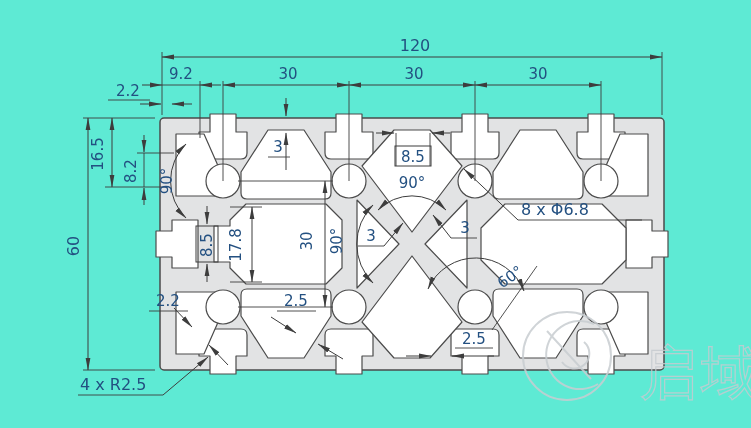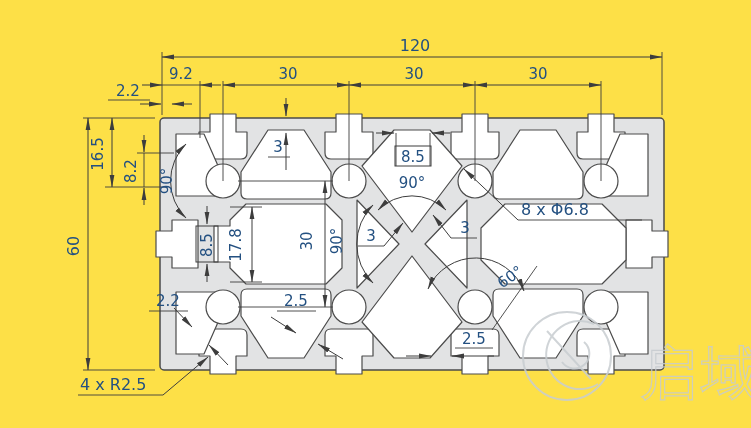--- a/index.html
+++ b/index.html
@@ -1,16 +1,16 @@
 <!DOCTYPE html>
 <html><head>
 <meta charset="utf-8">
 <style>
   html,body{margin:0;padding:0;background:#ffffff;}
-  .stage{position:relative;width:751px;height:428px;background:#fde047;overflow:hidden;
+  .stage{position:relative;width:751px;height:428px;background:#5eead4;overflow:hidden;
          font-family:"DejaVu Sans","Liberation Sans",sans-serif;}
   svg{display:block;}
   .v{fill:#ffffff;stroke:#4b4b4b;stroke-width:1.2;stroke-linejoin:round;}
   .body{fill:#e2e3e4;stroke:#4b4b4b;stroke-width:1.5;stroke-linejoin:round;}
   .hole{fill:#ffffff;stroke:#4b4b4b;stroke-width:1.2;}
   .dl{stroke:#3d3d3d;stroke-width:1;fill:none;}
   .ext{stroke:#3d3d3d;stroke-width:0.9;fill:none;}
   .box{fill:none;stroke:#3d3d3d;stroke-width:1;}
   .dt{fill:#235081;font-size:15px;}
   .dt-big{fill:#235081;font-size:16px;}

